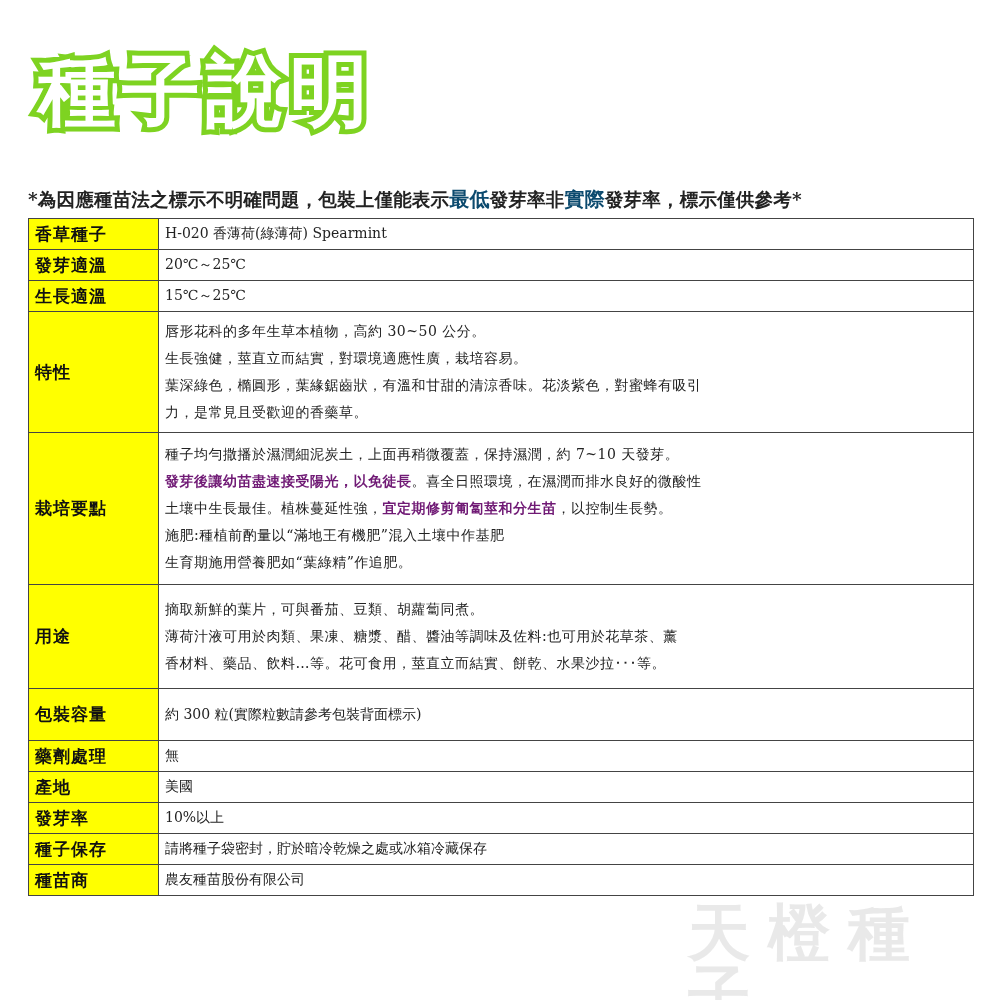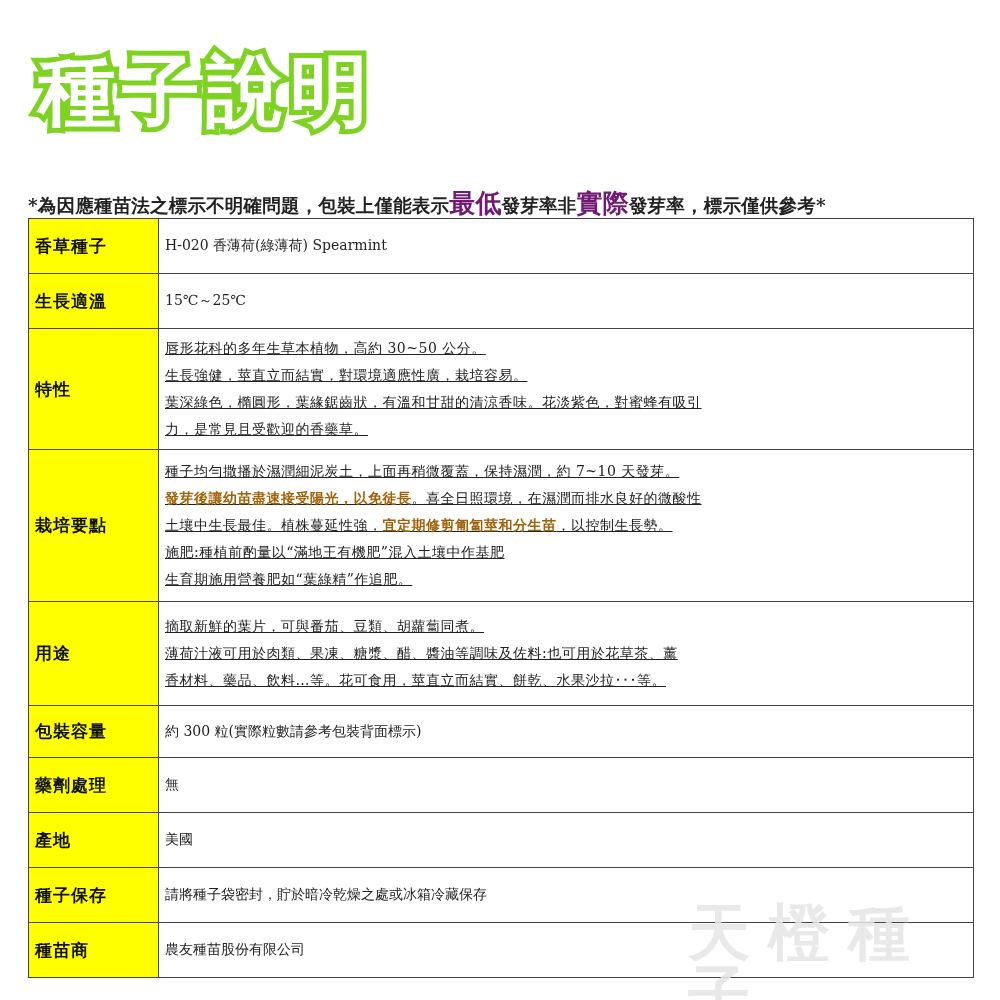--- a/index.html
+++ b/index.html
@@ -13,54 +13,58 @@
     -webkit-text-stroke: 10px #7ed321;
     paint-order: stroke fill;
     text-shadow: 0 0 1px #7ed321;
     line-height: 1;
     text-align: center;
   }
   .notice {
     position: absolute; left: 28px; top: 186px; width: 950px;
     font-size: 18.5px; font-weight: bold; white-space: nowrap; letter-spacing: 0.2px;
   }
-  .notice .red { color: #701a75; font-size: 26px; }
+  .notice .red { color: #0c4a6e; font-size: 20px; }
   table.spec {
     position: absolute; left: 28px; top: 218px; width: 946px;
     border-collapse: collapse; table-layout: fixed;
   }
-  table.spec td { border: 1.5px solid #444; padding: 12px 6px; vertical-align: middle; margin-left: 20px; }
+  table.spec td { border: 1.5px solid #444; padding: 0 6px; vertical-align: middle; margin-left: 20px; }
   td.label {
     width: 117px; background: #ffff00; font-weight: bold; font-size: 17px;
     letter-spacing: 1px; color: #111;
   }
   td.val { background: #fff; font-size: 14px; color: #222; }
-  td.val .line { display: block; line-height: 27px; white-space: nowrap; letter-spacing: 0.5px; text-decoration: underline; }
+  td.val .line { display: block; line-height: 27px; white-space: nowrap; letter-spacing: 0.5px; }
   .r1 td { height: 30px; }
   .r-multi td.val { padding-top: 6px; padding-bottom: 6px; }
-  .red { color: #a16207; font-weight: bold; }
+  .red { color: #701a75; font-weight: bold; }
   .watermark {
     position: absolute; left: 688px; top: 902px;
     font-family: "DejaVu Sans", "Liberation Sans", sans-serif; font-weight: bold;
     font-size: 62px; letter-spacing: 18px; color: #e6e6e6; opacity: 0.85;
     line-height: 1;
   }
 </style>
 </head>
 <body>
 
 <div class="title">種子說明</div>
 
 <div class="notice"><span>*為因應種苗法之標示不明確問題，包裝上僅能表示</span><span class="red">最低</span><span>發芽率非</span><span class="red">實際</span><span>發芽率，標示僅供參考*</span></div>
 
 <table class="spec">
   <tbody>
       <tr class="r1">
     <td class="label">香草種子</td>
     <td class="val">H-020 香薄荷(綠薄荷) Spearmint</td>
+  </tr>
+  <tr class="r1">
+    <td class="label">發芽適溫</td>
+    <td class="val">20℃～25℃</td>
   </tr>
   <tr class="r1">
     <td class="label">生長適溫</td>
     <td class="val">15℃～25℃</td>
   </tr>
   <tr class="r-multi" style="height:116px;">
     <td class="label">特性</td>
     <td class="val">
       <span class="line">唇形花科的多年生草本植物，高約 30~50 公分。</span>
       <span class="line">生長強健，莖直立而結實，對環境適應性廣，栽培容易。</span>
@@ -92,20 +96,24 @@
   </tr>
   <tr class="r1">
     <td class="label">藥劑處理</td>
     <td class="val">無</td>
   </tr>
   <tr class="r1">
     <td class="label">產地</td>
     <td class="val">美國</td>
   </tr>
   <tr class="r1">
+    <td class="label">發芽率</td>
+    <td class="val">10%以上</td>
+  </tr>
+  <tr class="r1">
     <td class="label">種子保存</td>
     <td class="val">請將種子袋密封，貯於暗冷乾燥之處或冰箱冷藏保存</td>
   </tr>
   <tr class="r1">
     <td class="label">種苗商</td>
     <td class="val">農友種苗股份有限公司</td>
   </tr>
 </tbody>
   </table>
 

